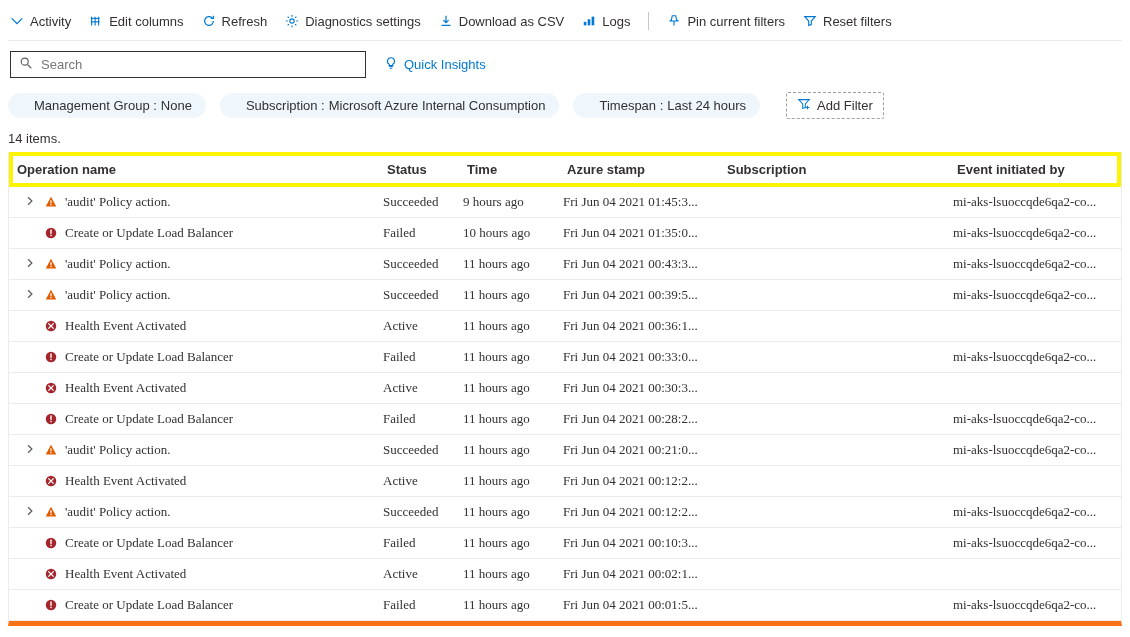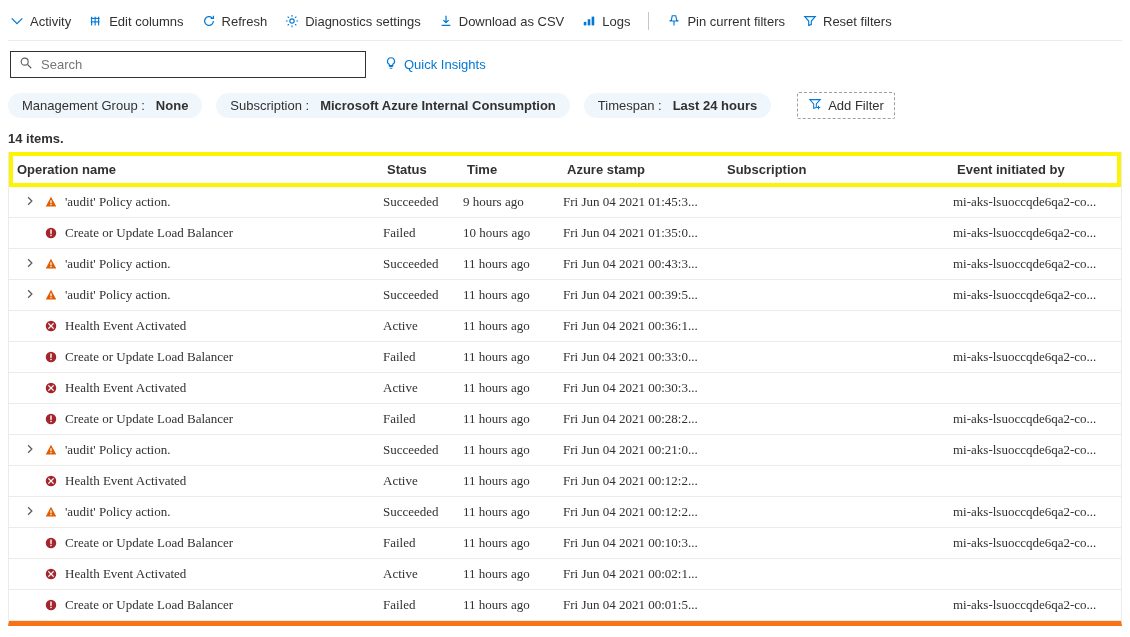--- a/index.html
+++ b/index.html
@@ -54,28 +54,28 @@
   .pill {
     background:#eff6fc;
     border-radius:14px;
     padding:5px 14px;
     font-size:13px;
     display:inline-flex;
     align-items:center;
     gap:4px;
     cursor:pointer;
   }
-  .pill .label { color:#323130; }
-  .pill .value { font-weight:700; color:#323130;margin-left:7px; }
+  .pill .label { color:#323130;margin-left:12px; }
+  .pill .value { font-weight:400; color:#323130; }
   .addfilter {
     display:inline-flex; align-items:center; gap:6px;
     border:1px dashed #a19f9d; border-radius:2px;
     padding:4px 10px; cursor:pointer; color:#323130;margin-left:12px;
   }
-  .count { padding:2px 0 6px 0;font-weight:bold; }
+  .count { padding:2px 0 6px 0; }
   .thead {
     display:grid;
     grid-template-columns: 370px 80px 100px 160px 230px 1fr;
     border:4px solid #fcf403;
     font-weight:600;
     padding:6px 4px;
   }
   .row {
     display:grid;
     grid-template-columns: 370px 80px 100px 160px 230px 1fr;

